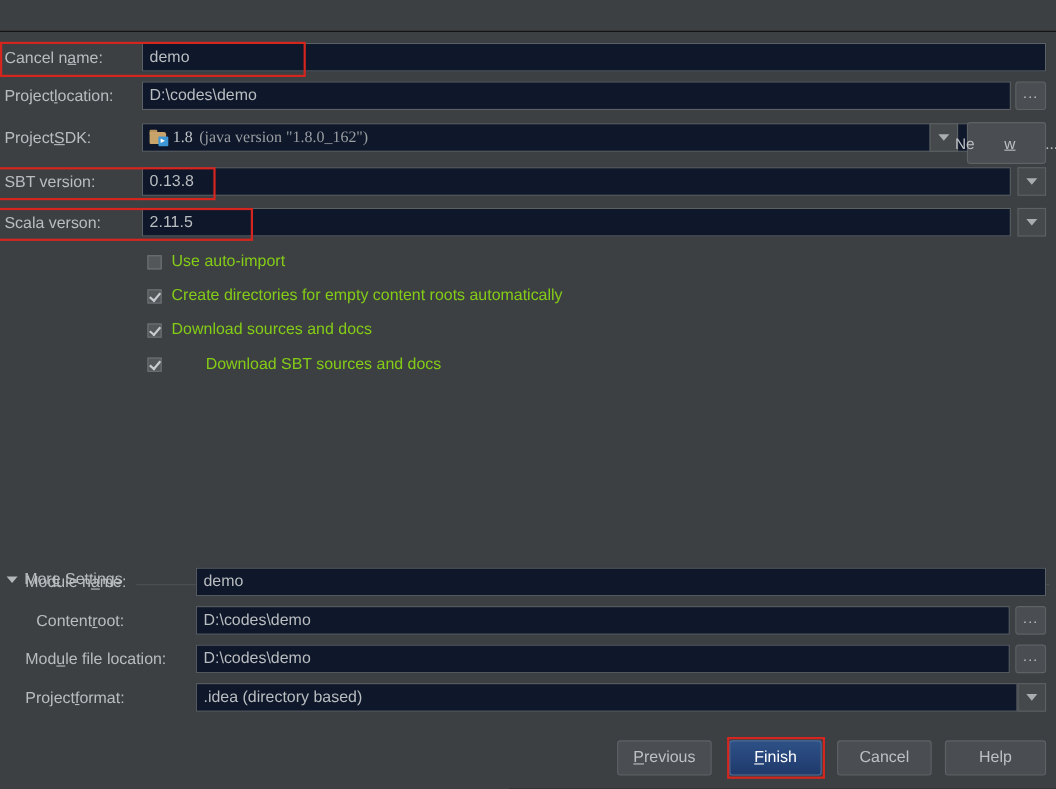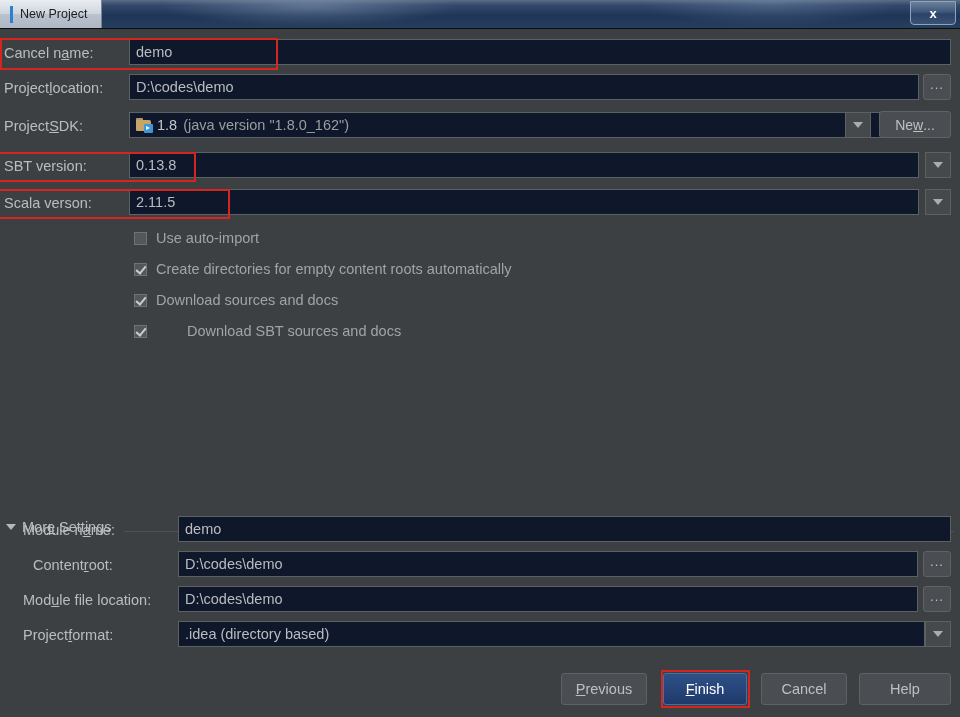--- a/index.html
+++ b/index.html
@@ -168,21 +168,21 @@
   }
   .cbox.checked:after {
     content: "";
     position: absolute;
     left: 3px; top: 0px;
     width: 4px; height: 8px;
     border-right: 2px solid #c8cccf;
     border-bottom: 2px solid #c8cccf;
     transform: rotate(40deg);
   }
-  .cblabel { color: #a3a3a3; font-size: 14.5px; white-space: nowrap; }
+  .cblabel { color: #84cc16; font-size: 14.5px; white-space: nowrap; }
 
   
   .more-head {
     position: absolute;
     left: 6px; top: 490px;
     display: flex; align-items: center;
     cursor: pointer;
   }
   .more-tri {
     width: 0; height: 0;
@@ -223,31 +223,20 @@
     position: absolute;
     border: 2px solid #d5251f;
     pointer-events: none;
   }
 </style>
 </head>
 <body>
 
 <div id="app">
 
-  <div class="titlebar">
-    <div class="glow"></div>
-    <div class="glow2"></div>
-    <div class="title-tab">
-      <span class="accent"></span>
-      <span>New Project</span>
-    </div>
-    <div class="win-close">
-      <span>x</span>
-    </div>
-  </div>
   <div class="titlebar-underline"></div>
 
   <div class="body">
 
     <div class="lbl" style="left:4px; top:11px;">
       <span>Cancel n</span>
         <u>a</u>
         <span>me:</span>
     </div>
     <div class="field" style="left:129px; top:10px; width:822px;">
@@ -264,33 +253,33 @@
     </div>
     <div class="btn dots" style="left:923px; top:45px; width:28px; height:26px;">
       <span>...</span>
     </div>
 
     <div class="lbl" style="left:4px; top:84px;">
       <span>Project </span>
         <u>S</u>
         <span>DK:</span>
     </div>
-    <div class="field" style="left:129px; top:83px; width:768px;">
+    <div class="field" style="left:129px; top:83px; width:768px;font-family:Liberation Serif, serif;">
       <span class="sdk-icon">
         <span class="tab"></span>
           <span class="fold"></span>
           <span class="arr"></span>
       </span>
       <span style="color:#c3c7ca;">1.8</span>
       <span style="margin-left:6px; color:#9a9ea1;">(java version "1.8.0_162")</span>
     </div>
     <div class="dd-arrow" style="left:845px; top:83px;">
       <i></i>
     </div>
-    <div class="btn" style="left:879px; top:82px; width:72px; height:27px;">
+    <div class="btn" style="left:879px; top:82px; width:72px; height:38px;gap:27px;">
       <span>Ne</span>
         <u>w</u>
         <span>...</span>
     </div>
 
     <div class="lbl" style="left:4px; top:124px;">
       <span>SBT version:</span>
     </div>
     <div class="field" style="left:129px; top:123px; width:790px;">
       <span>0.13.8</span>

